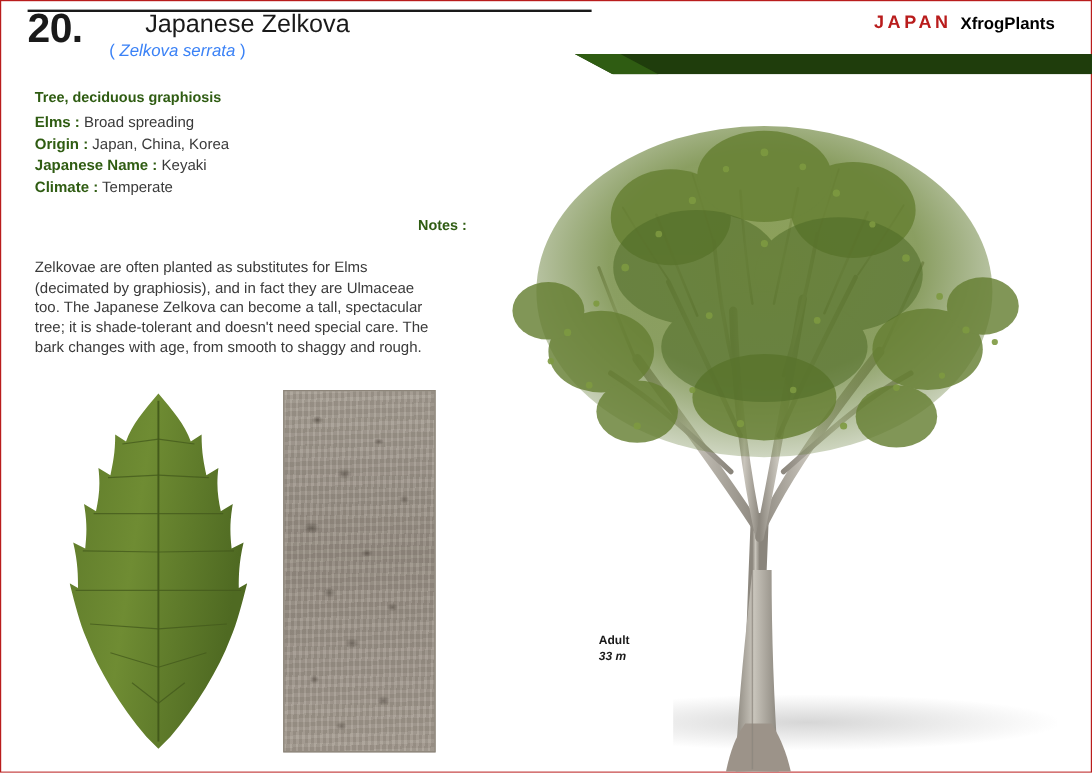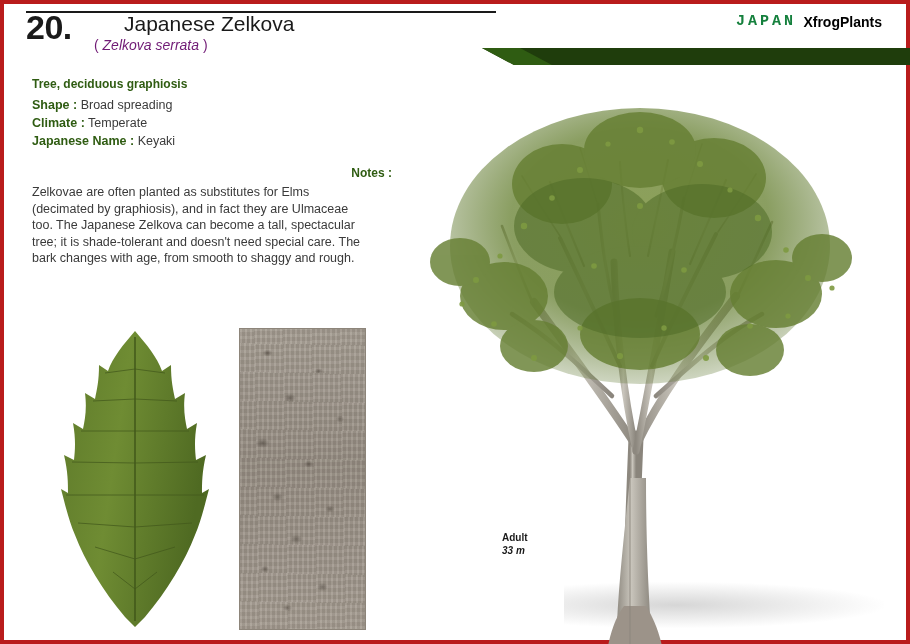--- a/index.html
+++ b/index.html
@@ -15,21 +15,21 @@
     font-family: "Liberation Sans", sans-serif;
     color: #222222;
   }
   .page {
     position: absolute;
     left: 0; top: 0;
     width: 910px;
     height: 644px;
     background: #ffffff;
     box-sizing: border-box;
-    border: 4px solid #b91c1c;
+    border: 1px solid #b91c1c;
   }
 
   
   .header {
     position: absolute;
     left: 0; top: 0;
     width: 910px;
     height: 62px;
   }
   .header-rule-top {
@@ -52,21 +52,21 @@
     left: 88px; top: 8px;
     font-size: 21px;
     color: #1a1a1a;
     line-height: 24px;
     margin-left: 32px;
   }
   .latin-name {
     position: absolute;
     left: 90px; top: 33px;
     font-size: 14px;
-    color: #701a75;
+    color: #3b82f6;
     line-height: 16px;
   }
   .latin-name i {
     font-style: italic;
   }
   .latin-paren {
     font-style: normal;
   }
   .header-bar {
     position: absolute;
@@ -81,22 +81,21 @@
     width: 910px; height: 17px;
     background: #2f5c12;
     clip-path: polygon(478px 0px, 516px 0px, 548px 17px, 510px 17px);
   }
   .country {
     position: absolute;
     right: 118px; top: 9px;
     font-size: 15px;
     font-weight: bold;
     letter-spacing: 3px;
-    color: #15803d;
-    font-family: Liberation Mono, monospace;
+    color: #b91c1c;
   }
   .brand {
     position: absolute;
     right: 32px; top: 10px;
     font-size: 14px;
     font-weight: bold;
     color: #000000;
   }
 
   
@@ -121,21 +120,21 @@
     color: #2f5c12;
   }
   .notes-label {
     margin-top: 16px;
     font-size: 12px;
     font-weight: bold;
     color: #2f5c12;
     text-align: right;
   }
   .notes-body {
-    margin-top: 4px;
+    margin-top: 20px;
     font-size: 12.5px;
     line-height: 16.5px;
     color: #3a3a3a;
     width: 330px;
   }
 
   
   .leaf-box {
     position: absolute;
     left: 57px; top: 325px;
@@ -209,30 +208,34 @@
     <div class="header-bar"></div>
     <div class="header-bar-light"></div>
     <div class="country">JAPAN</div>
     <div class="brand">XfrogPlants</div>
   </div>
 
   <div class="info">
     <div class="info-title">Tree, deciduous graphiosis</div>
 
     <div class="info-row">
-      <span class="info-key">Shape :</span>
+      <span class="info-key">Elms :</span>
       <span>Broad spreading</span>
+    </div>
+    <div class="info-row">
+      <span class="info-key">Origin :</span>
+      <span>Japan, China, Korea</span>
+    </div>
+    <div class="info-row">
+      <span class="info-key">Japanese Name :</span>
+      <span>Keyaki</span>
     </div>
     <div class="info-row">
       <span class="info-key">Climate :</span>
       <span>Temperate</span>
-    </div>
-    <div class="info-row">
-      <span class="info-key">Japanese Name :</span>
-      <span>Keyaki</span>
     </div>
 
     <div class="notes-label">Notes :</div>
     <div class="notes-body">Zelkovae are often planted as substitutes for Elms (decimated by graphiosis), and in fact they are Ulmaceae too. The Japanese Zelkova can become a tall, spectacular tree; it is shade-tolerant and doesn't need special care. The bark changes with age, from smooth to shaggy and rough.</div>
   </div>
 
   <div class="leaf-box">
     <svg viewBox="0 0 148 300" width="148" height="300">
       <defs>
         <linearGradient id="leafg" x1="0" y1="0" x2="1" y2="0.3">

